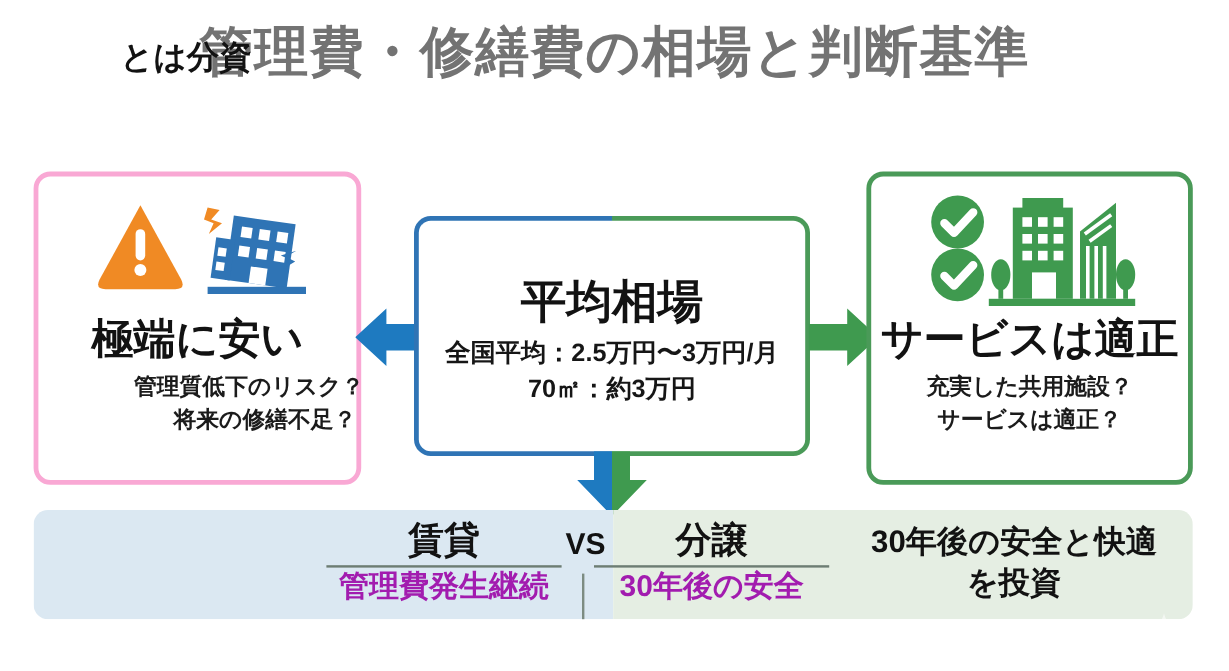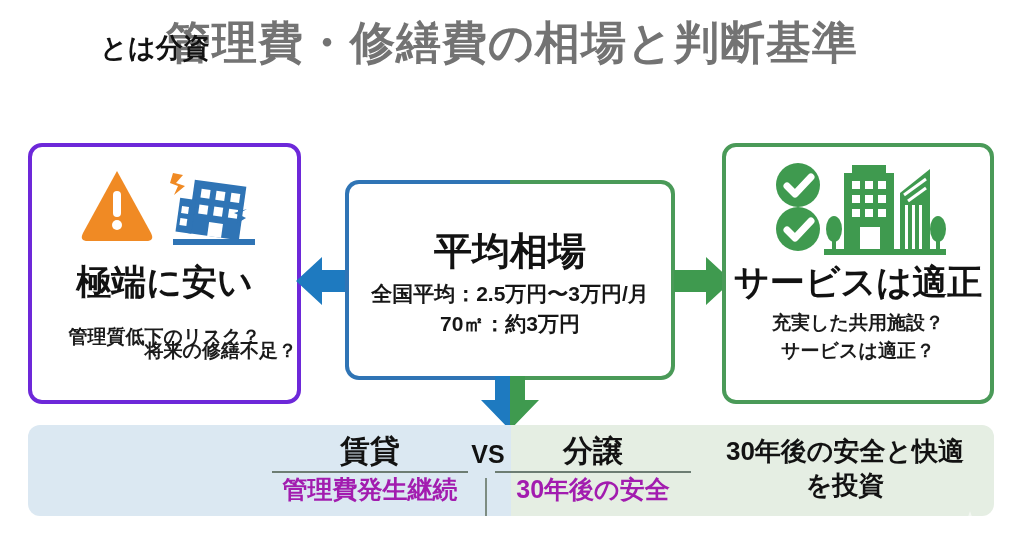--- a/index.html
+++ b/index.html
@@ -38,21 +38,21 @@
     position: absolute;
     background: #ffffff;
     border-radius: 14px;
     box-sizing: border-box;
   }
   #card-left {
     left: 28px;
     top: 143px;
     width: 273px;
     height: 261px;
-    border: 4px solid #6d28d9;
+    border: 4px solid #f9a8d4;
   }
   #card-right {
     left: 722px;
     top: 143px;
     width: 272px;
     height: 261px;
     border: 4px solid #4a9a58;
   }
 
   
@@ -275,21 +275,21 @@
           <rect x="136" y="62" width="14" height="14" fill="#ffffff"></rect>
           <rect x="107" y="50" width="7" height="7" fill="#ffffff"></rect>
           <rect x="107" y="62" width="7" height="7" fill="#ffffff"></rect>
         </g>
         <rect x="98" y="78" width="82" height="6" fill="#2f74b5"></rect>
 
         <path d="M172 48 l-9 5 8 4 -10 6 5 -8 -7 -3 z" fill="#2f74b5"></path>
       </svg>
     </div>
     <div class="card-heading" style="top:112px;">極端に安い</div>
-    <div class="card-sub" style="top:177px;">管理質低下のリスク？</div>
+    <div class="card-sub" style="top:163px;margin-left:43px;">管理質低下のリスク？</div>
     <div class="card-sub" style="top:191px;text-align:right;">将来の修繕不足？</div>
   </div>
 
   <div class="arrow" style="left:296px; top:253px;">
     <svg width="60" height="56" viewBox="0 0 60 56">
       <path d="M0 28 L26 4 L26 17 L58 17 L58 39 L26 39 L26 52 Z" fill="#1e7ac0"></path>
     </svg>
   </div>
 
   <div class="card" id="card-center">

